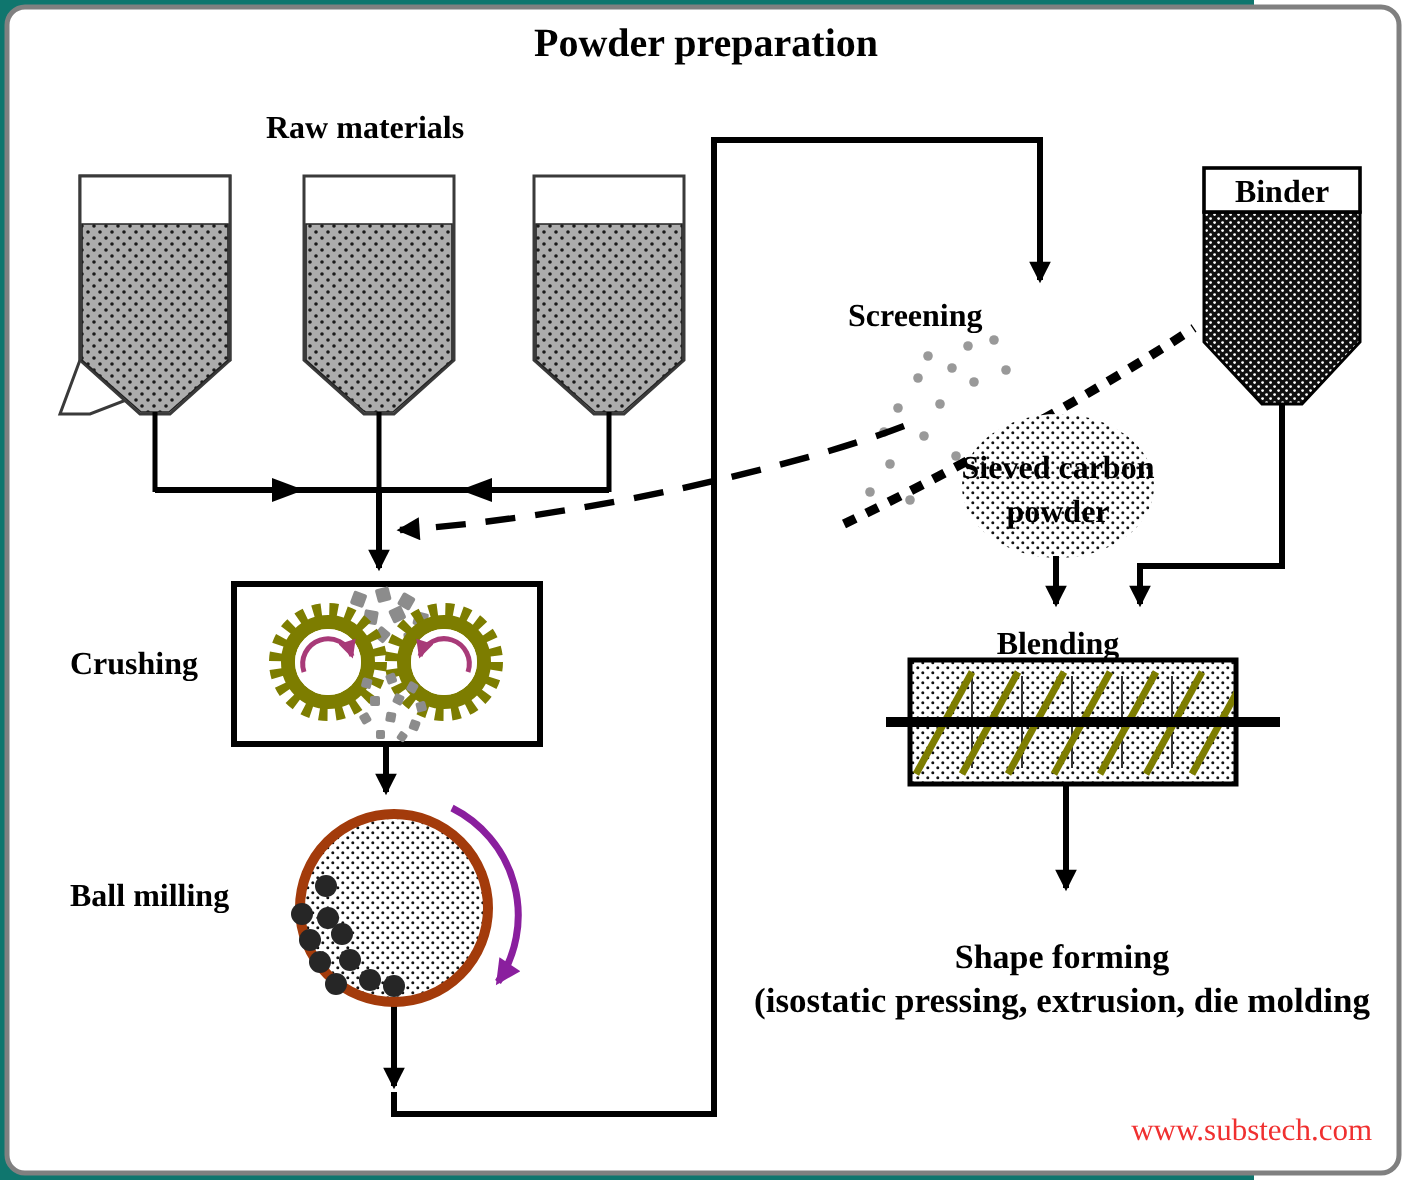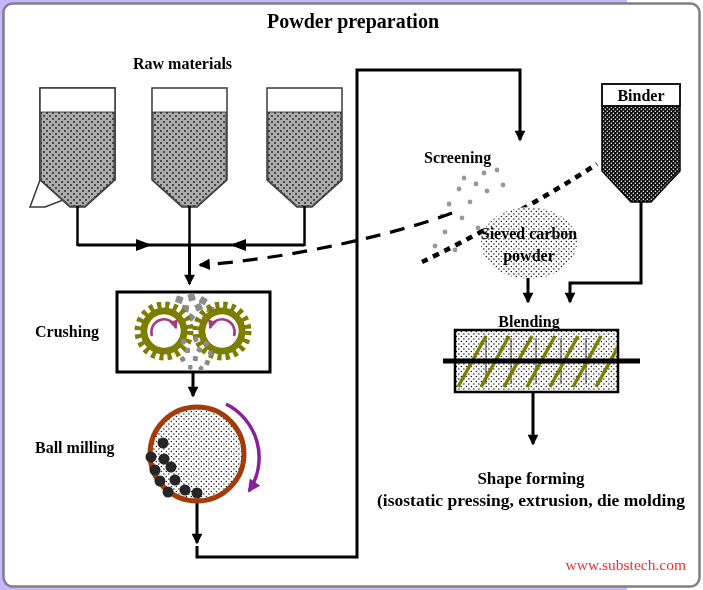--- a/index.html
+++ b/index.html
@@ -2,21 +2,21 @@
 <html style="--border: #808080; --line: #000000; --gear: #7d7d00; --gear-arrow: #a83a78; --mill-arrow: #8a1f9e; --mill-rim: #a33b0b; --screw: #7d7d00; --particles: #8c8c8c; --screen-dots: #999999; --url: #f03030; --hopper-fill: #acacac;"><head>
 <meta charset="utf-8">
 <style>
   :root{
     --border:#808080; --line:#000000; --gear:#7d7d00; --gear-arrow:#a83a78;
     --mill-arrow:#8a1f9e; --mill-rim:#a33b0b; --screw:#7d7d00;
     --particles:#8c8c8c; --screen-dots:#999999; --url:#f03030;
     --hopper-fill:#acacac;
   }
   html,body{margin:0;padding:0;background:#ffffff;}
-  .stage{width:627px;height:590px;position:relative;background:#c4b5fd;}
+  .stage{width:627px;height:590px;position:relative;background:#0f766e;}
   svg{display:block;}
   .lbl{font-family:"Liberation Serif",serif;font-weight:bold;fill:#000;}
   .title{font-size:20px;}
   .lab16{font-size:16px;}
   .lab17{font-size:17px;}
   .lab17b{font-size:17.5px;}
   .url{font-family:"Liberation Serif",serif;font-weight:normal;font-size:15.5px;fill:var(--url);}
   .flow{stroke:var(--line);stroke-width:3;fill:none;}
   .thin{stroke:#3a3a3a;stroke-width:1.5;fill:#fff;}
   .stem{stroke:var(--line);stroke-width:2.5;fill:none;}

